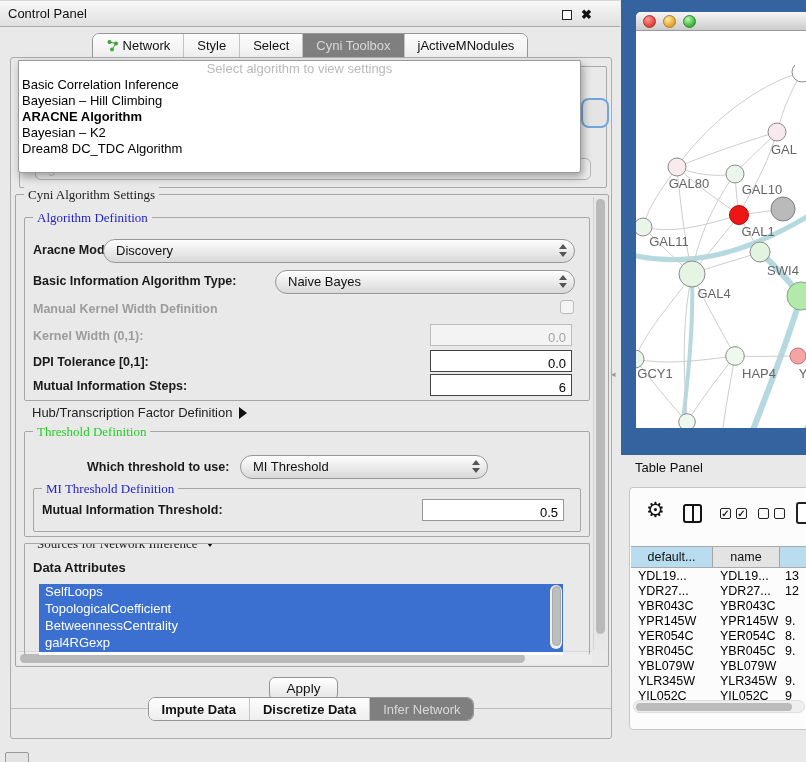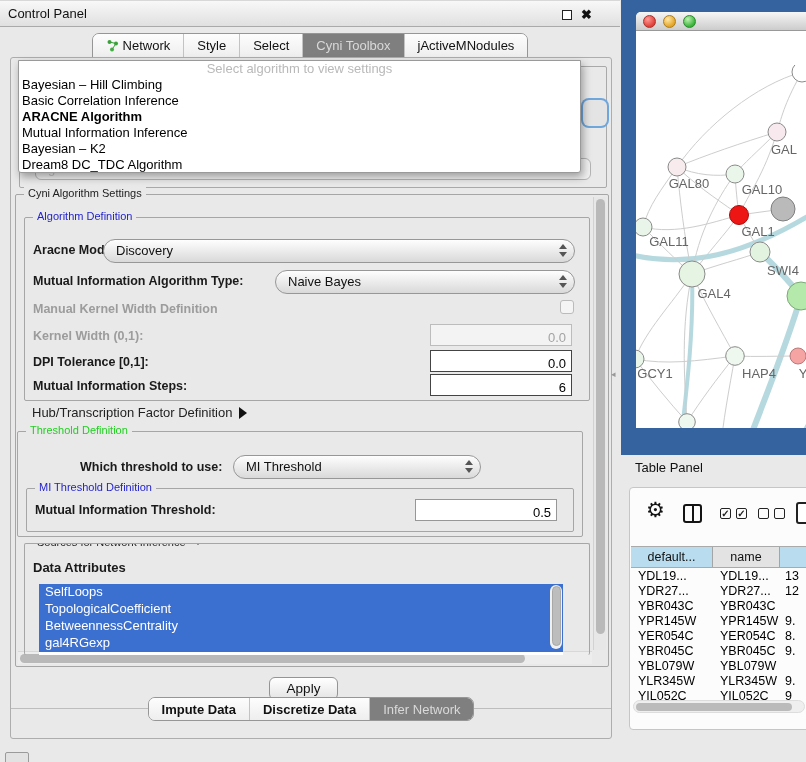--- a/index.html
+++ b/index.html
@@ -45,21 +45,21 @@
     background:#fff; border:1px solid #9a9a9a; border-radius:0 0 3px 3px;
     box-shadow:2px 4px 9px rgba(0,0,0,.35); }
   .popup-head { text-align:center; color:#b9b9b9; font-size:13px; height:16px; line-height:15px; }
   .popup-item { font-size:13px; color:#000; line-height:16px; padding-left:3px; white-space:nowrap; }
   .popup-item.bold { font-weight:bold; }
 
   
   .settings { position:absolute; left:4px; top:136px; width:594px; height:473px;
     border:1px solid #a6a6a6; border-radius:2px; }
   .grouptitle { position:absolute; top:-8px; left:8px; background:#e9e9e9; padding:0 4px;
-    font-size:11px; color:#222; white-space:nowrap; }
+    font-size:13px; color:#222; white-space:nowrap;font-family:Liberation Serif, serif; }
   .grouptitle.blue { color:#2323cc; }
   .grouptitle.green { color:#21cf21; }
 
   .vscroll { position:absolute; right:2px; top:2px; bottom:16px; width:13px;
     background:#e7e7e7; border-left:1px solid #d2d2d2; border-radius:0 2px 2px 0;}
   .vscroll .thumb { position:absolute; left:2px; top:2px; width:9px; height:96%;
     background:#b9b9b9; border-radius:5px; }
   .hscroll { position:absolute; left:2px; bottom:2px; right:16px; height:13px;
     background:#ededed; border-top:1px solid #d8d8d8; }
   .hscroll .thumb { position:absolute; left:2px; top:2px; height:9px; width:88%;
@@ -207,21 +207,21 @@
 
         <span class="lbl" style="left:8px; top:25px;">Aracne Mode:</span>
         <div class="combo" style="left:78px; top:21px; width:472px;">
           <span>Discovery</span>
           <span class="arrows">
               <div class="up"></div>
               <div class="dn"></div>
             </span>
         </div>
 
-        <span class="lbl" style="left:8px; top:56px;">Mutual Information Algorithm Type:</span>
+        <span class="lbl" style="left:8px; top:56px;">Basic Information Algorithm Type:</span>
         <div class="combo" style="left:250px; top:52px; width:300px;">
           <span>Naive Bayes</span>
           <span class="arrows">
               <div class="up"></div>
               <div class="dn"></div>
             </span>
         </div>
 
         <span class="lbl dis" style="left:8px; top:84px;">Manual Kernel Width Definition</span>
         <span class="checkbox" style="right:15px; top:82px;"></span>
@@ -233,21 +233,21 @@
         <div class="tinput" style="left:405px; top:132px; width:142px;">0.0</div>
 
         <span class="lbl" style="left:8px; top:161px;">Mutual Information Steps:</span>
         <div class="tinput" style="left:405px; top:156px; width:142px;">6</div>
       </div>
 
       <div class="expander" style="left:16px; top:210px;">
         <span>Hub/Transcription Factor Definition</span><span class="tri-right"></span>
       </div>
 
-      <div class="box" style="left:1px; top:236px; width:566px; height:106px;">
+      <div class="box" style="left:8px; top:236px; width:566px; height:106px;">
         <span class="grouptitle green">Threshold Definition</span>
 
         <span class="lbl" style="left:62px; top:28px;">Which threshold to use:</span>
         <div class="combo" style="left:215px; top:23px; width:248px;">
           <span>MI Threshold</span>
           <span class="arrows">
               <div class="up"></div>
               <div class="dn"></div>
             </span>
         </div>
@@ -281,24 +281,23 @@
       <div class="tabgroup" style="border-radius:7px; height:24px;">
         <div class="tab"><span style="font-weight:bold;">Impute Data</span></div>
         <div class="tab"><span style="font-weight:bold;">Discretize Data</span></div>
         <div class="tab sel"><span>Infer Network</span></div>
       </div>
     </div>
   </div>
 
   <div class="popup">
     <div class="popup-head">Select algorithm to view settings</div>
+    <div class="popup-item">Basic Correlation Inference</div>
     <div class="popup-item">Bayesian – Hill Climbing</div>
-    <div class="popup-item">Basic Correlation Inference</div>
     <div class="popup-item bold">ARACNE Algorithm</div>
-    <div class="popup-item">Mutual Information Inference</div>
     <div class="popup-item">Bayesian – K2</div>
     <div class="popup-item">Dream8 DC_TDC Algorithm</div>
   </div>
 
   <div class="mini-icon"></div>
   <div class="divider-handle">◂</div>
 
   <div class="desktop"></div>
   <div class="netwin">
     <div class="net-titlebar">

